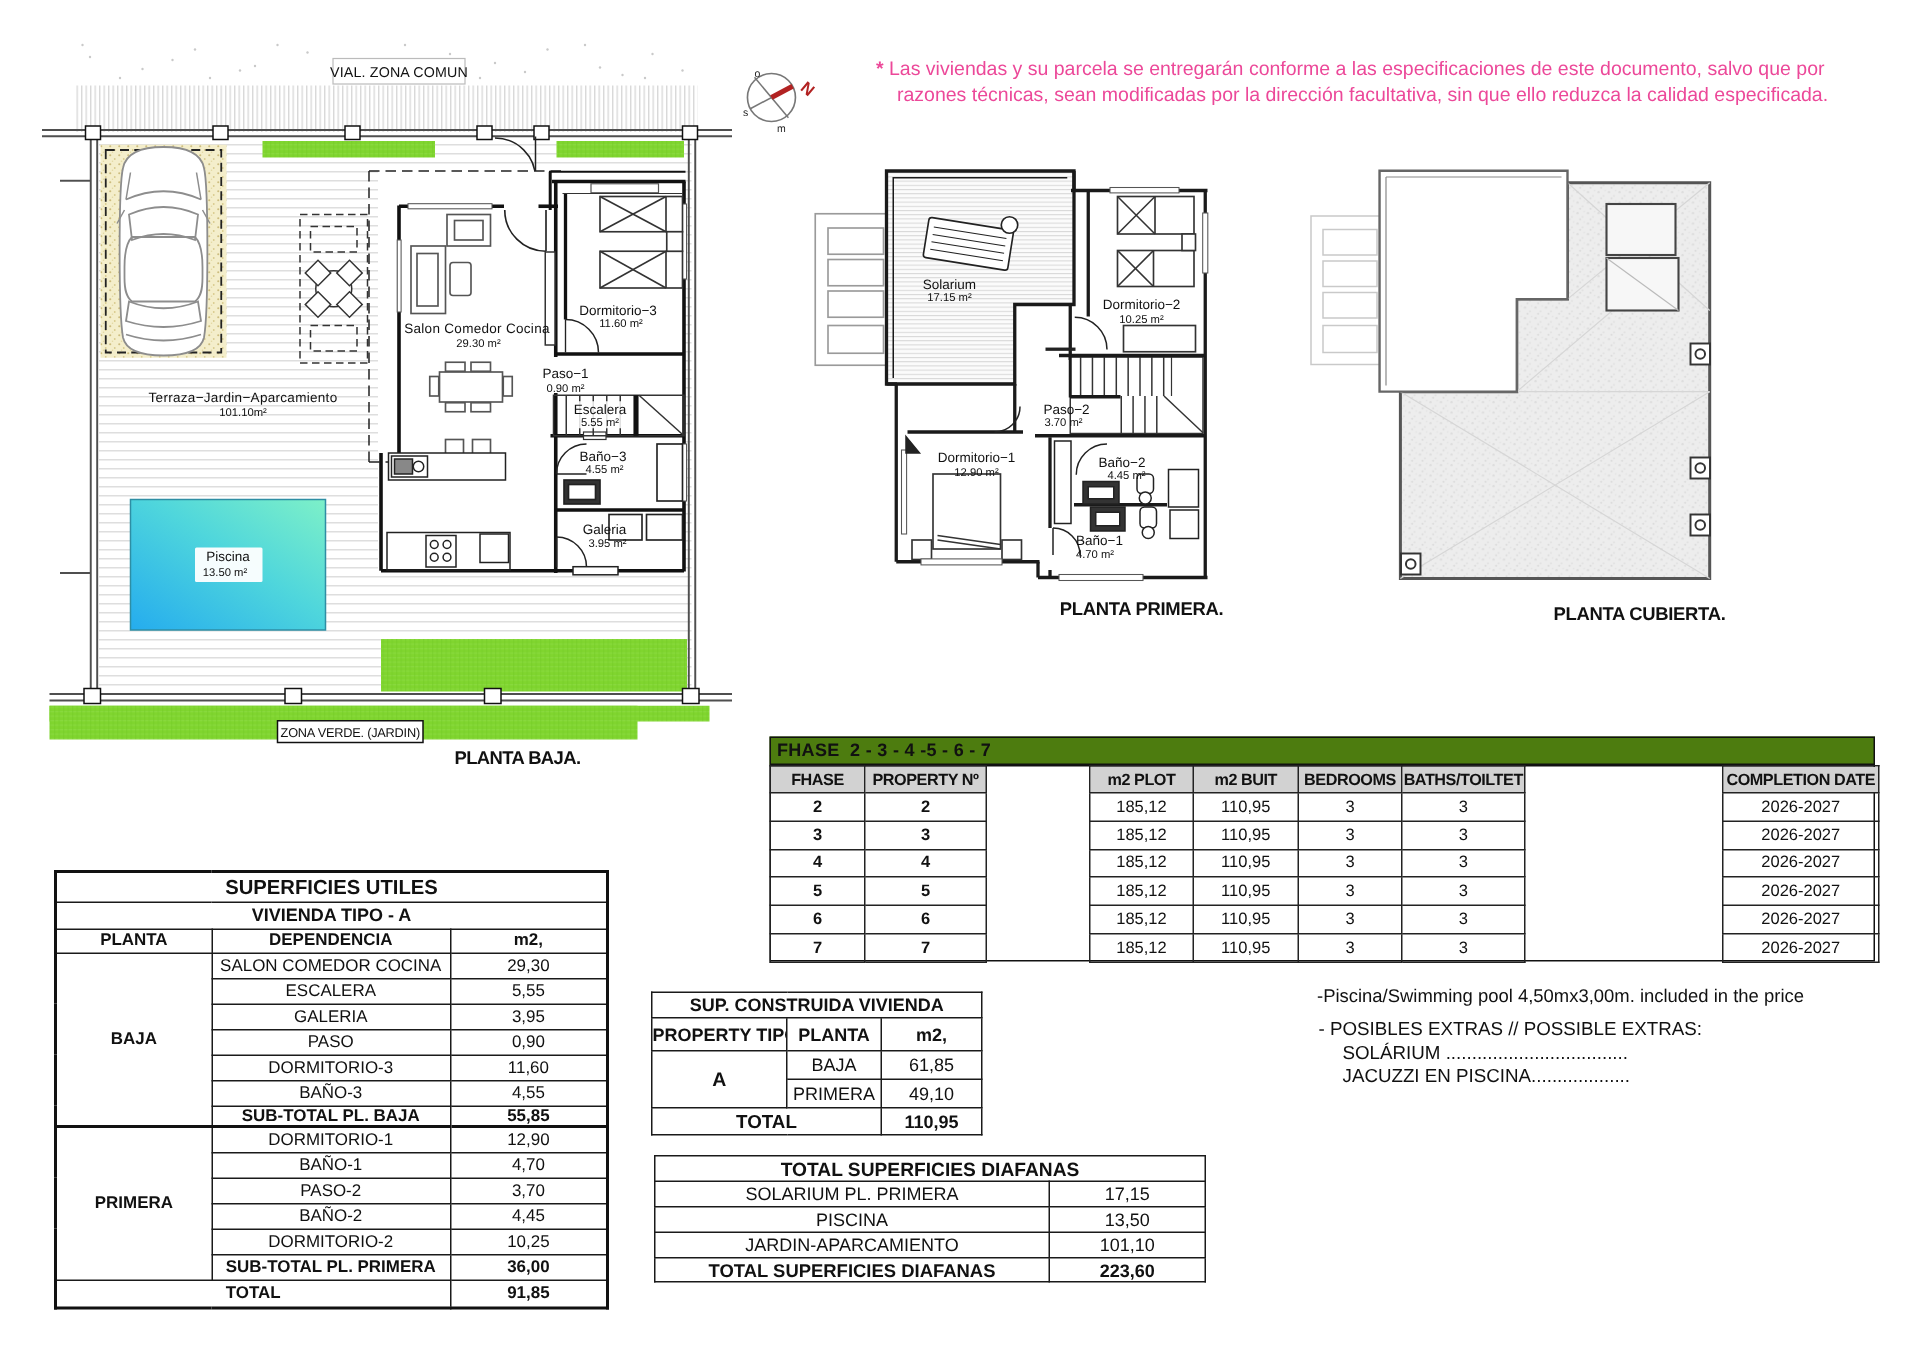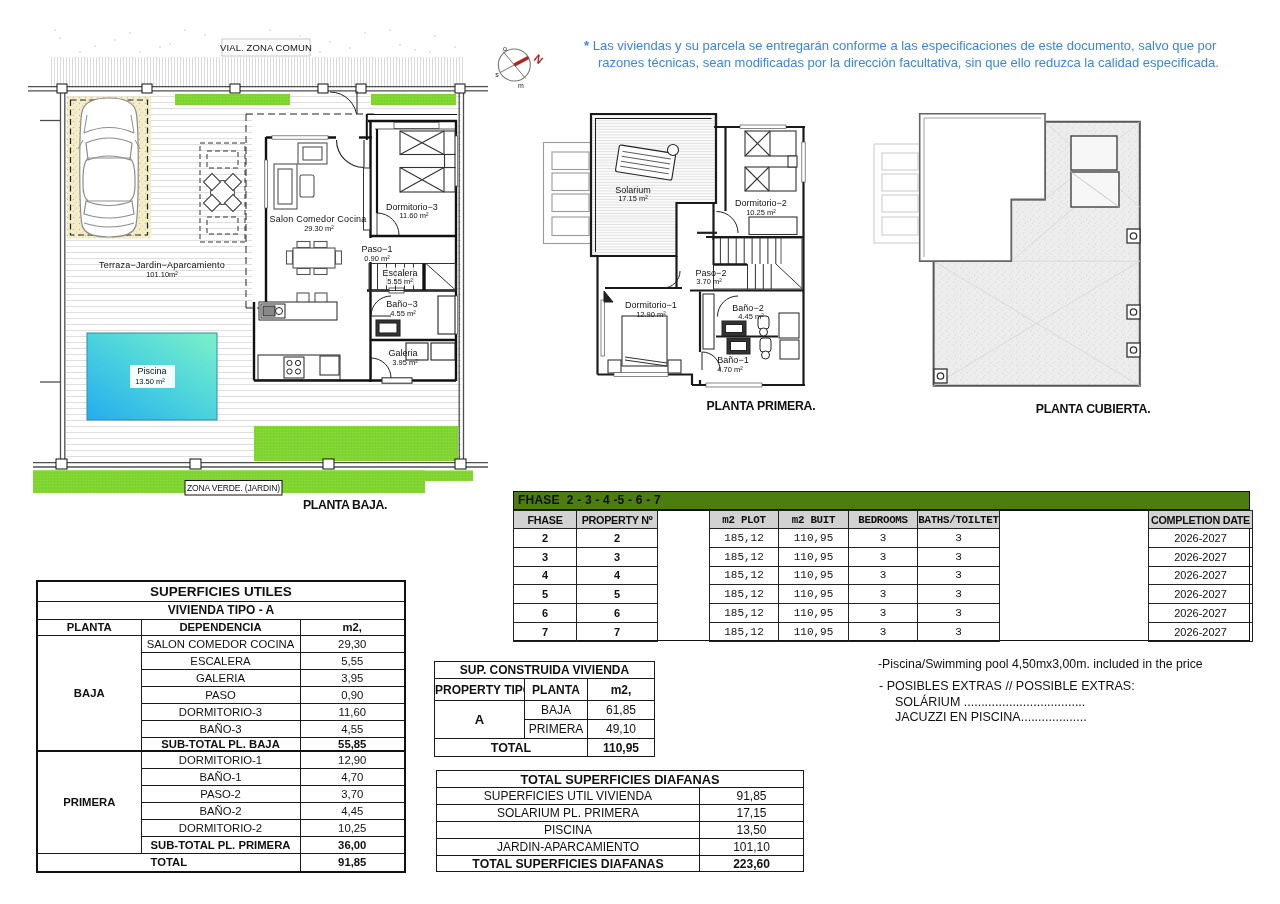--- a/index.html
+++ b/index.html
@@ -1,21 +1,21 @@
 <!DOCTYPE html>
 <html><head>
 <meta charset="utf-8">
 <style>
 html,body{margin:0;padding:0;}
 body{width:1280px;height:904px;background:#fff;font-family:"Liberation Sans",sans-serif;position:relative;overflow:hidden;}
 #page{position:absolute;left:0;top:0;width:1280px;height:904px;}
 svg{position:absolute;left:0;top:0;}
 .abs{position:absolute;}
 
-#disc{left:584px;top:38px;width:650px;font-size:13px;line-height:16.5px;color:#3b82f6;padding-left:14px;text-indent:-14px;}
+#disc{left:584px;top:38px;width:650px;font-size:13px;line-height:16.5px;color:#ec4899;padding-left:14px;text-indent:-14px;}
 #disc .star{font-weight:bold;}
 
 #updrow{left:513px;top:472px;width:737px;height:19px;border:1px solid #b9b9b9;border-bottom:none;box-sizing:border-box;}
 #updrow .v{position:absolute;top:0;bottom:0;width:1px;background:#b9b9b9;}
 #updrow .t{position:absolute;left:25px;top:3px;font-size:10.5px;color:#111;}
 #band{left:513px;top:491px;width:737px;height:19px;background:#4d7c0f;border:1.6px solid #111;box-sizing:border-box;font-weight:bold;font-size:12px;letter-spacing:.2px;color:#111;line-height:16px;padding-left:4px;}
 #grid{left:513px;top:510px;width:737px;height:131px;border:1.4px solid #111;box-sizing:border-box;}
 #grid table{border-collapse:collapse;table-layout:fixed;position:absolute;}
 #grid td{border:1px solid #222;text-align:center;font-size:11px;color:#111;padding:0;overflow:hidden;white-space:nowrap;}
 #grid td.h{background:#d2d2d2;font-weight:bold;font-size:10.8px;letter-spacing:-0.3px;}
@@ -532,21 +532,21 @@
     <tr style="height:18.8px">
             <td class="b">6</td>
             <td class="b">6</td>
           </tr>
     <tr style="height:18.8px">
             <td class="b">7</td>
             <td class="b">7</td>
           </tr>
   </tbody>
       </table>
-  <table style="left:195px;top:-1px;width:290px;font-family:Liberation Mono, monospace;">
+  <table style="left:212px;top:-1px;width:290px;">
     <colgroup>
           <col style="width:69px">
           <col style="width:70px">
           <col style="width:69px">
           <col style="width:82px">
         </colgroup>
     <tbody>
           <tr style="height:18px">
             <td class="h">m2 PLOT</td>
             <td class="h">m2 BUIT</td>
@@ -734,24 +734,20 @@
 <table class="blk" style="left:436px;top:770px;width:367px;border:1.6px solid #111;">
   <colgroup>
         <col style="width:263px">
         <col style="width:104px">
       </colgroup>
   <tbody>
         <tr style="height:17px">
           <td colspan="2" class="l bo" style="font-size:12.8px;">TOTAL SUPERFICIES DIAFANAS</td>
         </tr>
   <tr style="height:17px">
-          <td class="l" style="font-size:12px;">SUPERFICIES UTIL VIVIENDA</td>
-          <td class="c" style="font-size:12px;">91,85</td>
-        </tr>
-  <tr style="height:17px">
           <td class="l" style="font-size:12px;">SOLARIUM PL. PRIMERA</td>
           <td class="c" style="font-size:12px;">17,15</td>
         </tr>
   <tr style="height:17px">
           <td class="l" style="font-size:12px;">PISCINA</td>
           <td class="c" style="font-size:12px;">13,50</td>
         </tr>
   <tr style="height:17px">
           <td class="l" style="font-size:12px;">JARDIN-APARCAMIENTO</td>
           <td class="c" style="font-size:12px;">101,10</td>

